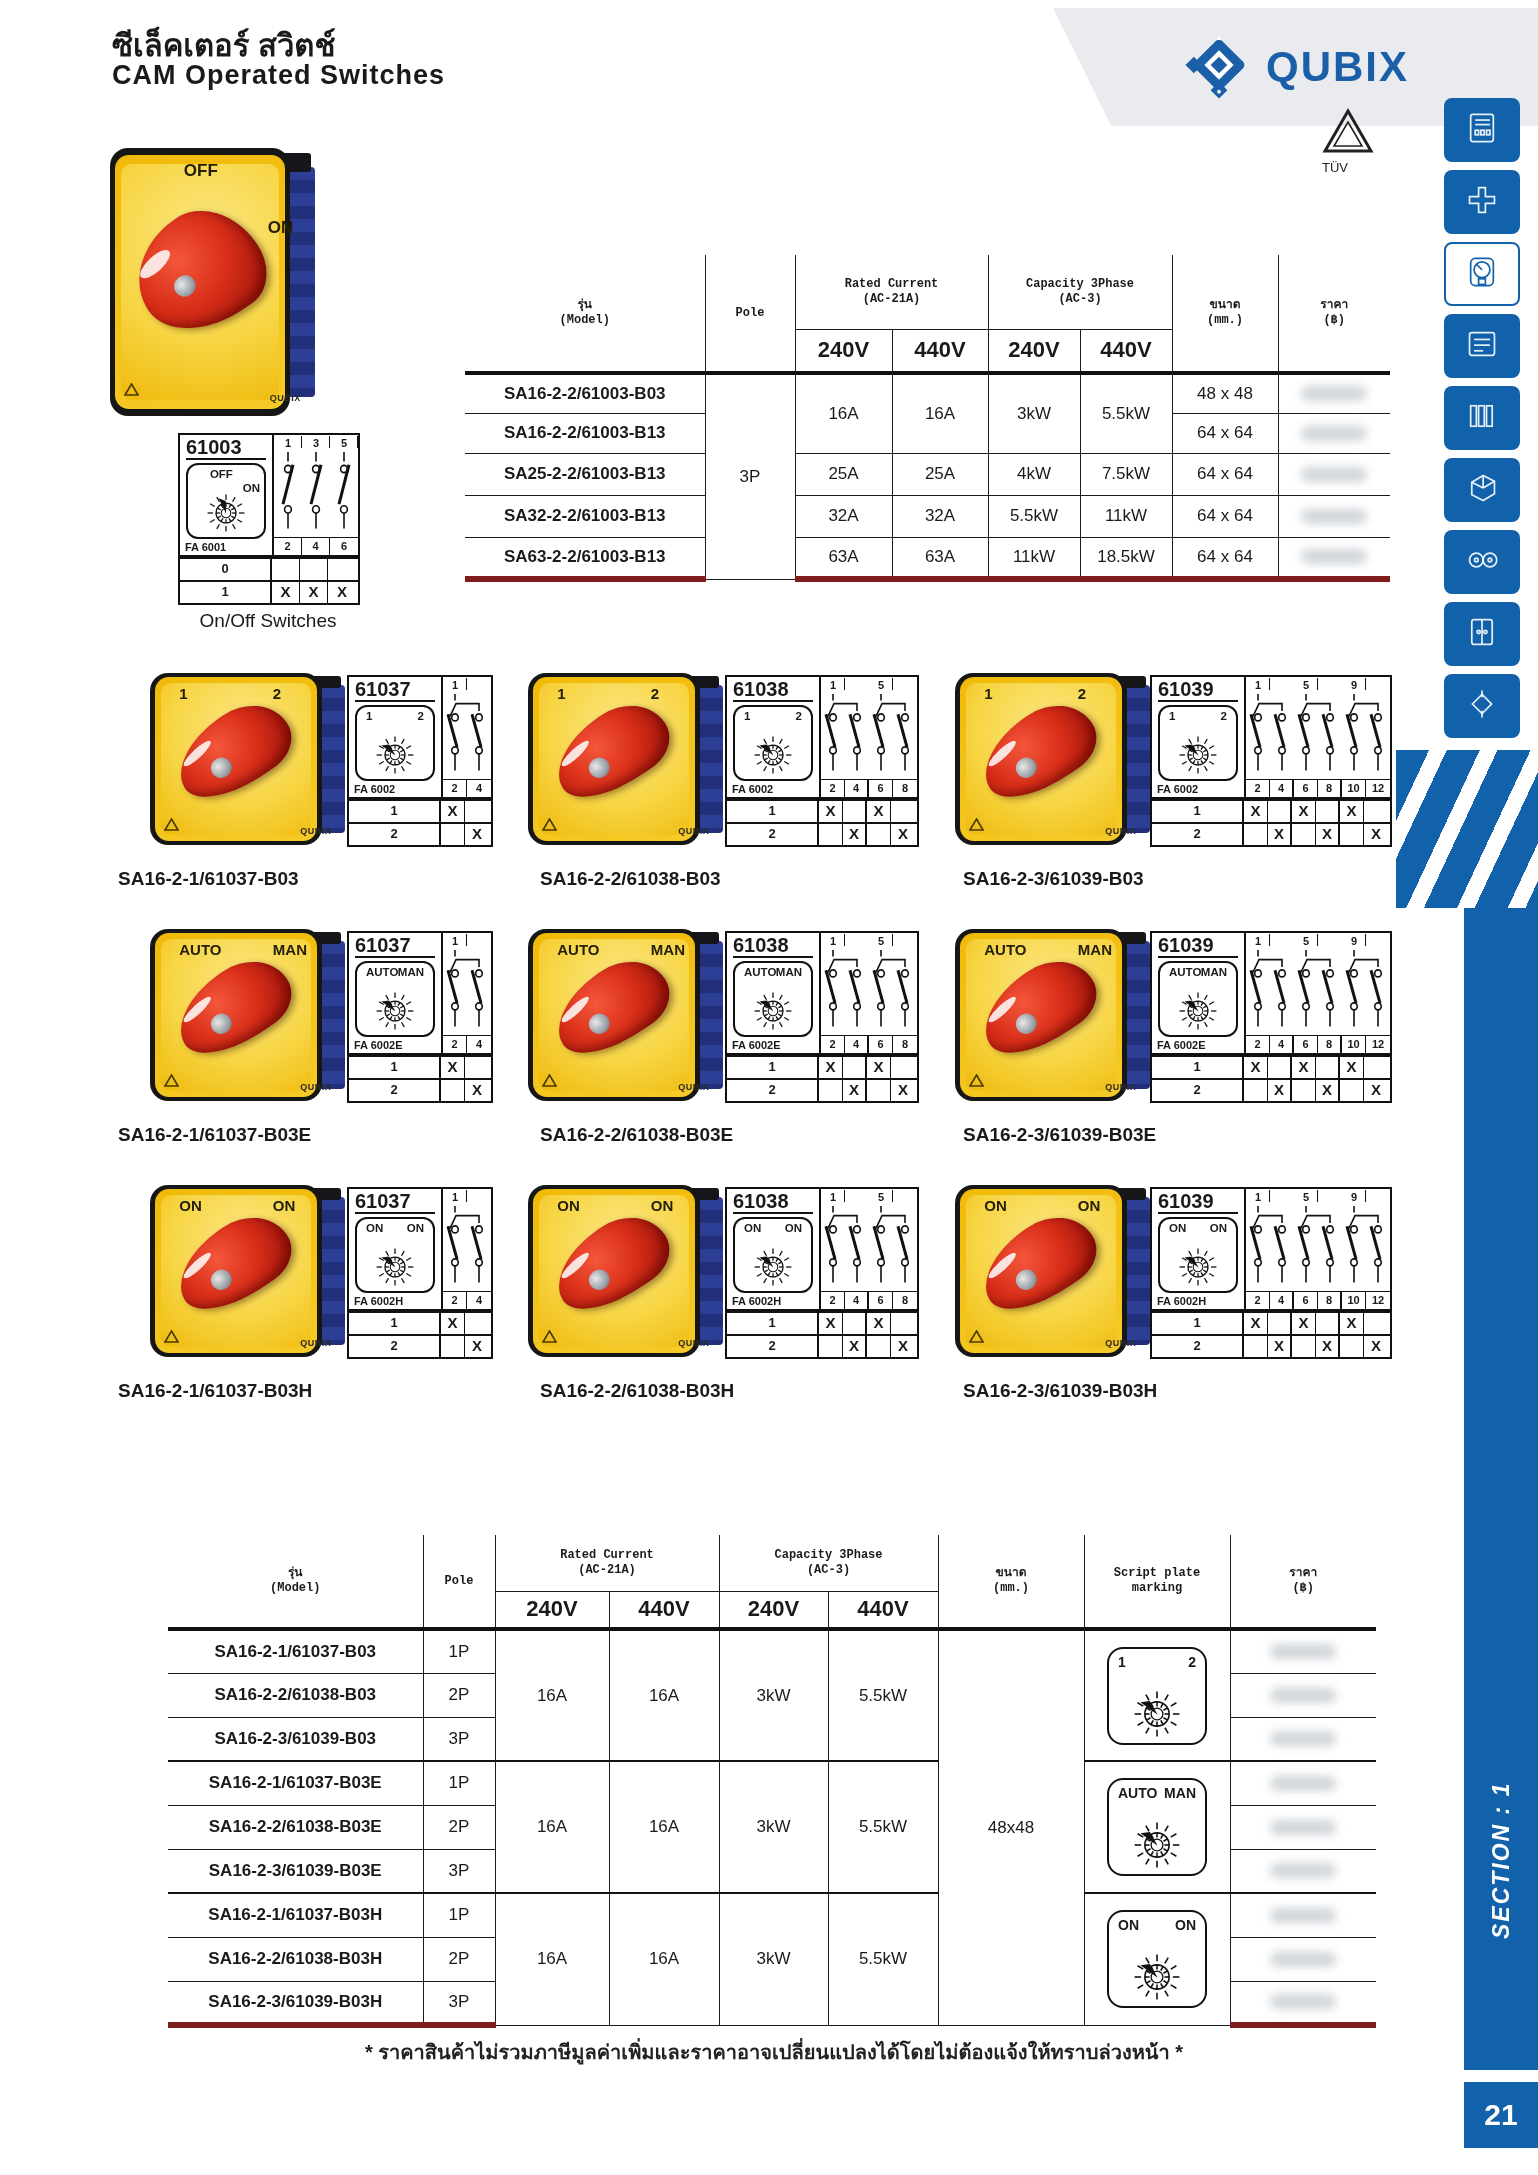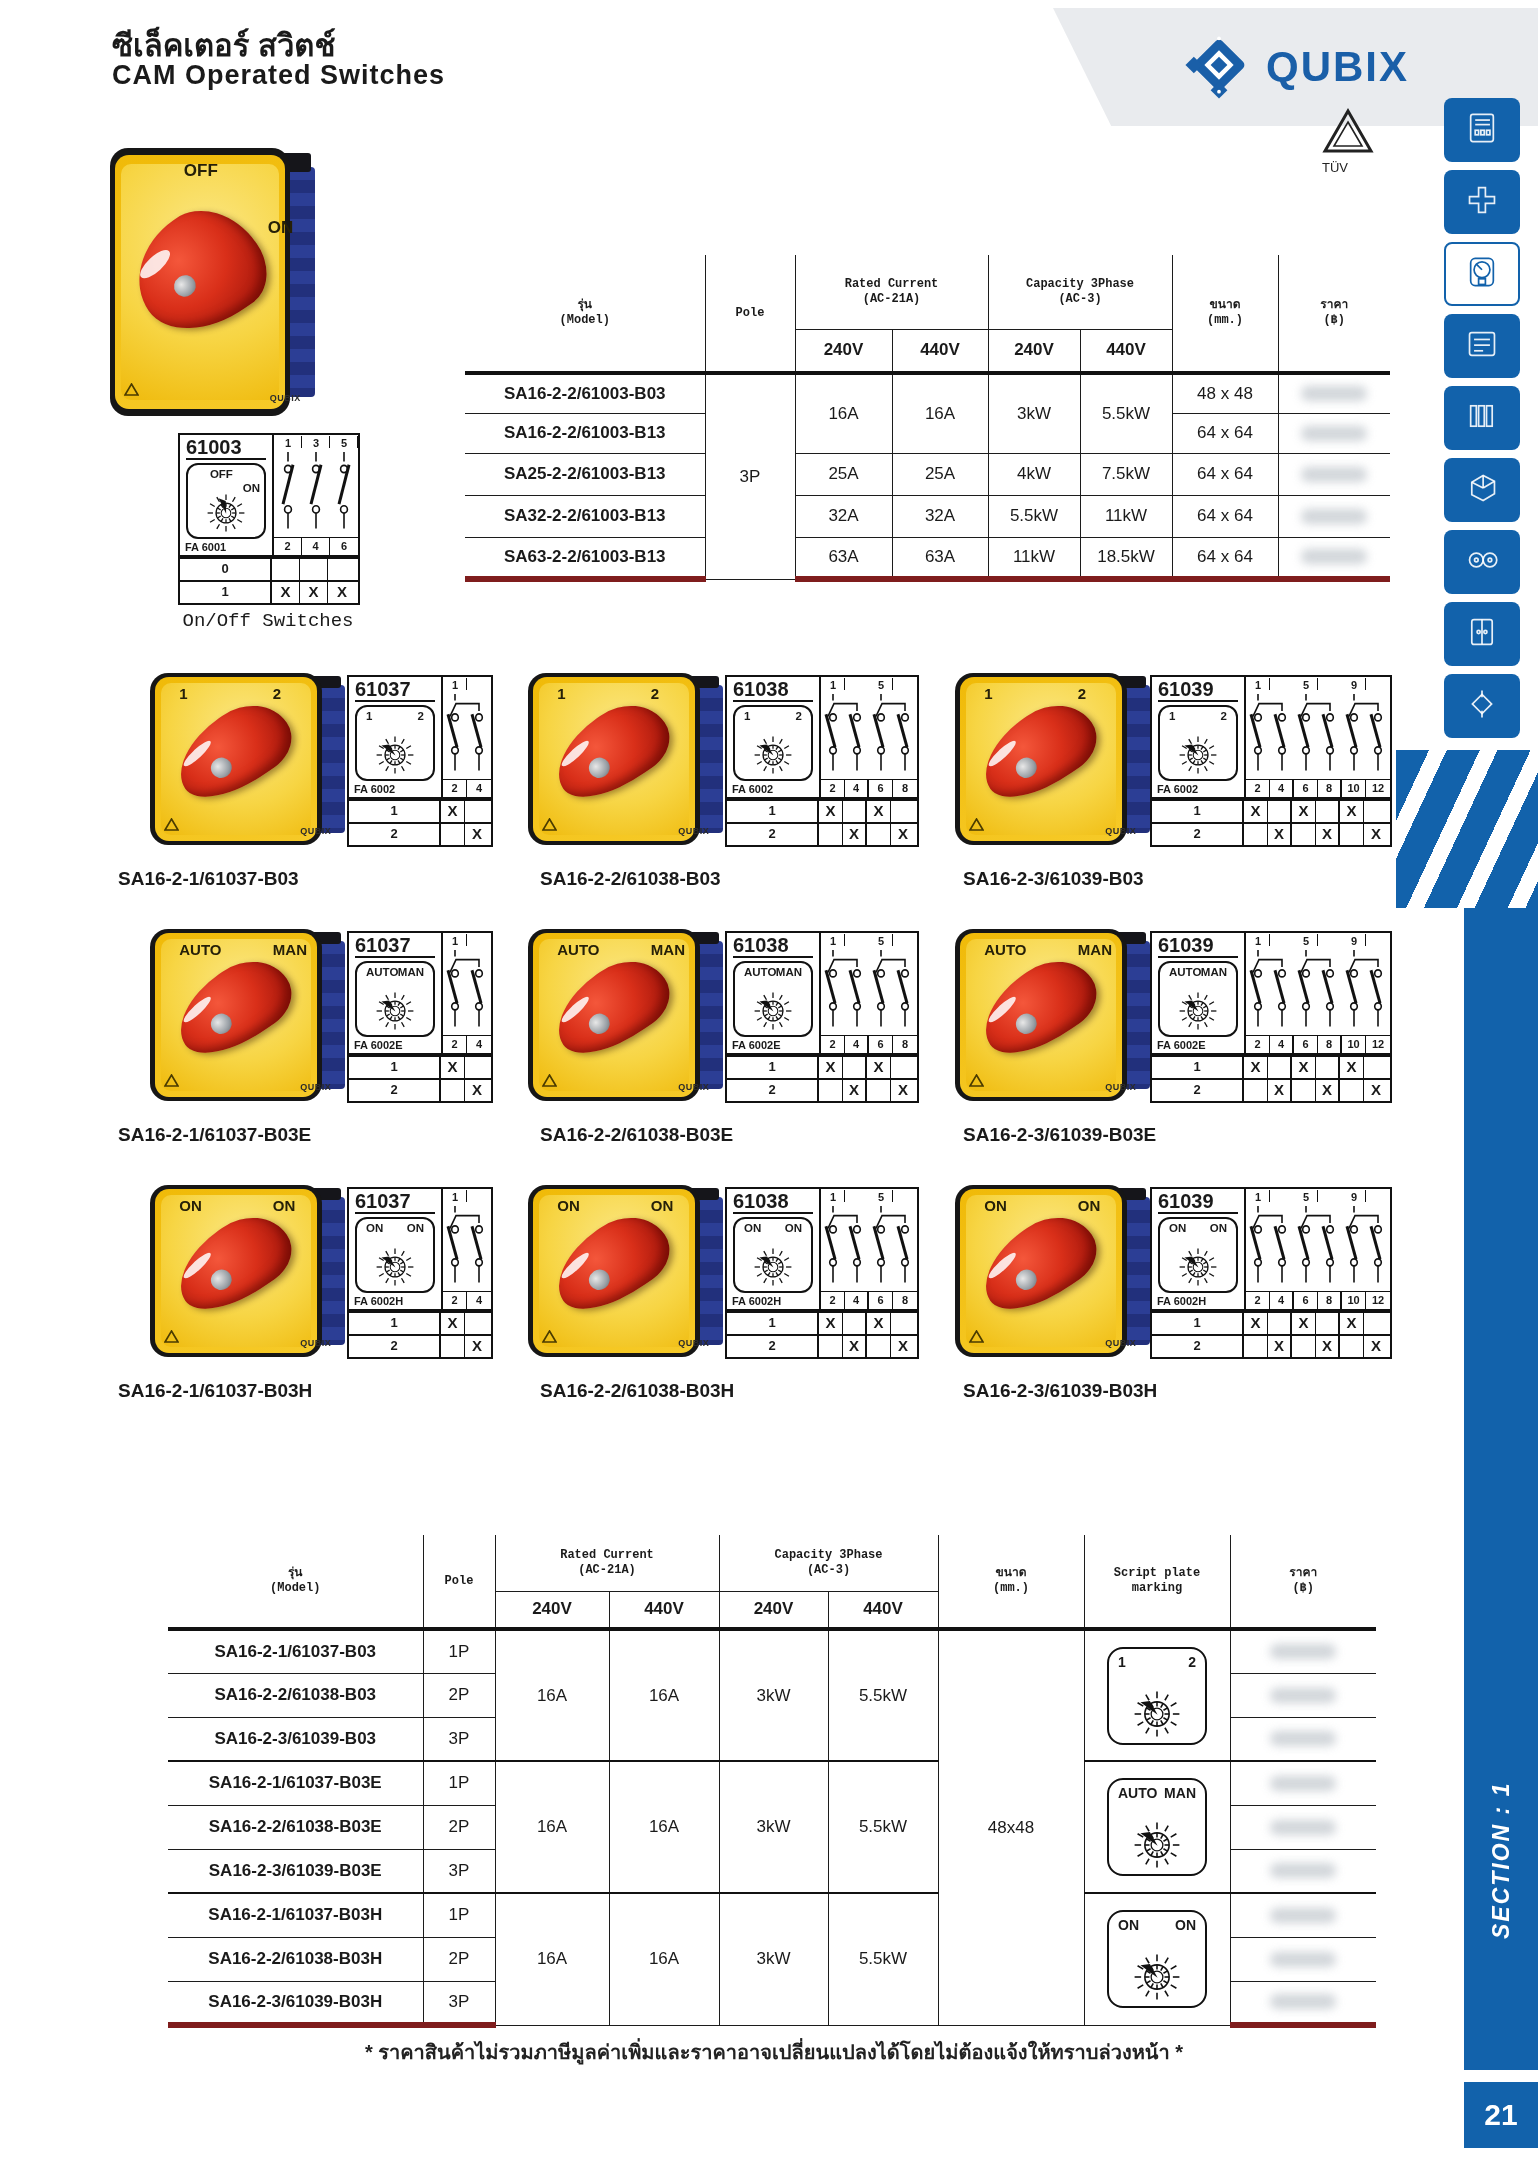--- a/index.html
+++ b/index.html
@@ -19,21 +19,21 @@
   
   .table-bar{position:absolute;background:var(--blue);color:#fff;font-weight:bold;
     display:flex;align-items:center;padding-left:20px;font-size:25px;box-sizing:border-box;}
   .cat-table{position:absolute;border-collapse:collapse;table-layout:fixed;background:#fff;}
   .cat-table td{border:1.3px solid #1c1c1c;text-align:center;vertical-align:middle;padding:0;
     font-size:17px;color:var(--ink);overflow:hidden;}
   .cat-table tr td:first-child{border-left:none;}
   .cat-table tr td:last-child{border-right:none;}
   .cat-table tr.ghdr td{border-top:none;font-weight:bold;font-size:12px;line-height:1.25;font-family:Liberation Mono, monospace;}
   .cat-table tr.ghdr td[rowspan]{border-bottom:4px solid #111;}
-  .cat-table tr.subhdr td{border-bottom:4px solid #111;font-weight:bold;font-size:17px;}
+  .cat-table tr.subhdr td{border-bottom:4px solid #111;font-weight:bold;font-size:22px;}
   .cat-table tr.last td{border-bottom:6px solid #7f1d1d;}
   .cat-table tr.gtop td{border-top:2.6px solid #111;}
   .cat-table .model{font-weight:bold;}
   .blur-blob{width:66px;height:15px;margin:0 auto;background:#c9ced3;border-radius:7px;filter:blur(5px);opacity:.85;}
   .script-cell-holder{display:flex;align-items:center;justify-content:center;height:100%;}
 
   
   .card{position:absolute;background:#fff;border:2.6px solid #111;width:max-content;}
   .card-main{display:flex;height:120px;border-bottom:2px solid #111;}
   .card-left{width:92px;border-right:2.6px solid #111;display:flex;flex-direction:column;}
@@ -252,21 +252,21 @@
         <span class="xcell" style="width: 28px;"></span>
         <span class="xcell" style="width: 28px;"></span>
       </div>
       <div class="xrow">
         <span class="xrow-label">1</span>
         <span class="xcell" style="width: 28px;">X</span>
         <span class="xcell" style="width: 28px;">X</span>
         <span class="xcell" style="width: 28px;">X</span>
       </div>
     </div>
-  <div class="caption" style="left:170px;top:610px;width:196px;font-family:Liberation Mono, monospace;">On/Off Switches</div>
+  <div class="caption" style="left:170px;top:610px;width:196px;">On/Off Switches</div>
 
   <table class="cat-table" style="left:465px;top:255px;width:925px;">
     <colgroup>
       <col style="width:240px">
         <col style="width:90px">
         <col style="width:97px">
         <col style="width:96px">
       <col style="width:92px">
         <col style="width:92px">
         <col style="width:106px">

